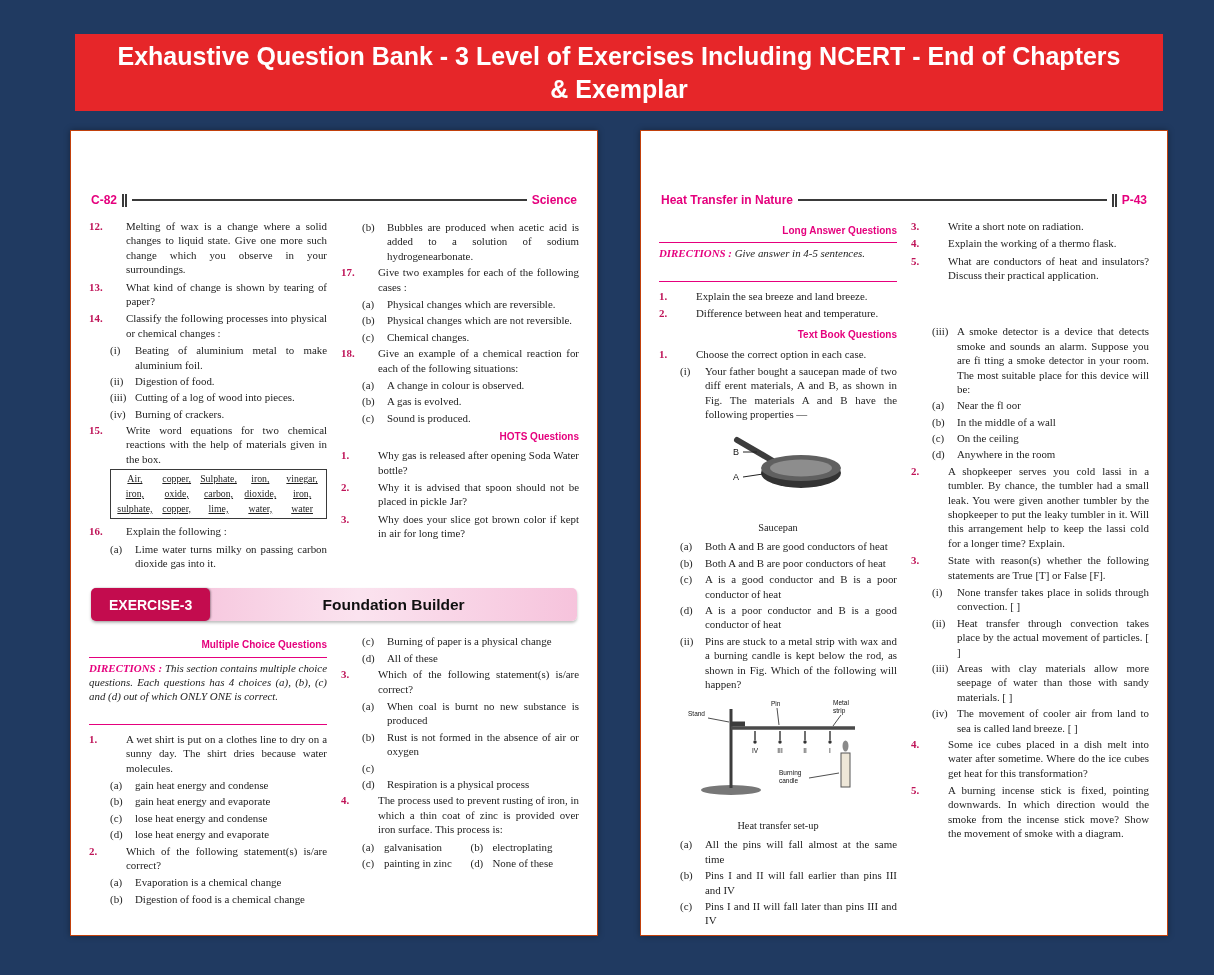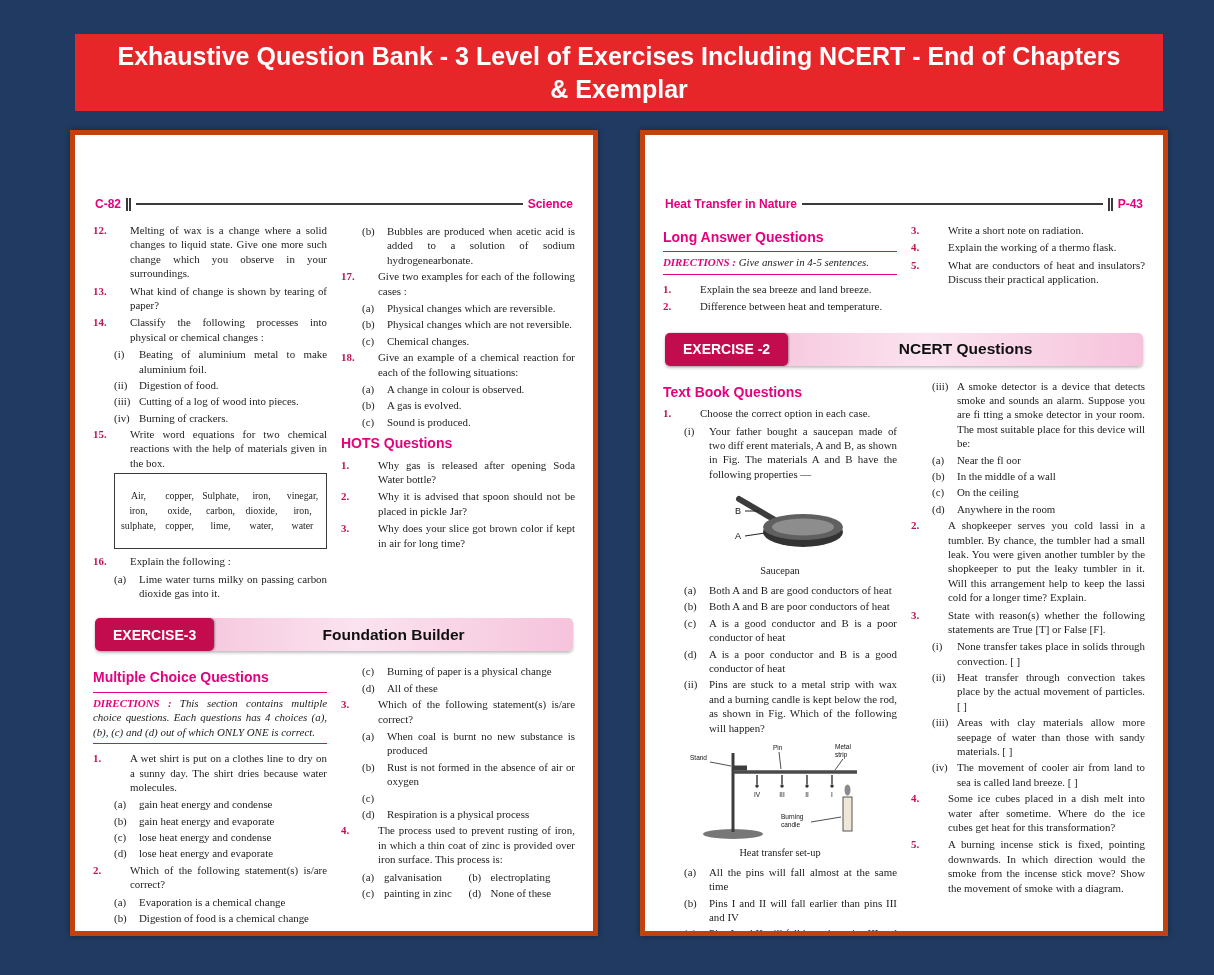--- a/index.html
+++ b/index.html
@@ -16,21 +16,21 @@
   .top-banner{
     position:absolute;left:75px;top:34px;width:1088px;height:77px;
     background:var(--banner-bg);display:flex;align-items:center;justify-content:center;
   }
   .banner-text{
     color:var(--banner-fg);font-family:"Liberation Sans",sans-serif;font-weight:bold;
     font-size:25px;line-height:1.3;text-align:center;padding:0 34px;
   }
   .pages{position:absolute;top:130px;left:70px;display:flex;gap:42px;}
   .page{
-    width:528px;height:806px;background:#fff;border:5px solid #c2410c;
+    width:528px;height:806px;background:#fff;border:1px solid #c2410c;
     padding:62px 18px 0;position:relative;overflow:hidden;
     box-shadow:0 0 6px rgba(0,0,0,0.35);
   }
   .page-header{display:flex;align-items:center;gap:5px;margin:0 2px 12px;}
   .ph-label{
     font-family:"Liberation Sans",sans-serif;font-weight:bold;font-size:12px;
     color:var(--magenta);white-space:nowrap;
   }
   .ph-rule{flex:1;height:2px;background:#3a3a3a;}
   .dbar{width:5px;height:13px;border-left:2px solid #3a3a3a;border-right:2px solid #3a3a3a;flex:0 0 auto;}
@@ -38,50 +38,50 @@
   .cols{display:flex;gap:14px;}
   .col{flex:1;min-width:0;text-align:justify;}
   .q-row{display:flex;margin-bottom:3px;gap:16px;}
   .q-num{flex:0 0 21px;font-weight:bold;color:var(--num);}
   .q-text{flex:1;}
   .sub-row{display:flex;margin:1px 0 2px 21px;}
   .sub-label{flex:0 0 25px;}
   .sub-text{flex:1;}
   .col-heading{
     font-family:"Liberation Sans",sans-serif;font-weight:bold;color:var(--magenta);
-    font-size:14px;margin:5px 0 5px;text-align:left;
+    font-size:10px;margin:5px 0 5px;text-align:right;
   }
   .directions{
     border-top:1.3px solid var(--magenta);border-bottom:1.3px solid var(--magenta);
-    padding:3px 0 4px;margin:2px 0 7px;font-style:italic;
+    padding:3px 0 20px;margin:2px 0 7px;font-style:italic;
   }
   .dir-label{color:var(--magenta);font-weight:bold;}
   .wordbox{
     display:grid;grid-template-columns:repeat(5,1fr);border:1.5px solid #3a3a3a;
-    margin:3px 0 5px 21px;padding:15px 3px;font-size:9.8px;text-align:center;line-height:1.5;
+    margin:3px 0 5px 21px;padding:2px 3px;font-size:9.8px;text-align:center;line-height:1.5;text-decoration:underline;
   }
   .opt-row{display:flex;margin-left:21px;margin-bottom:2px;text-align:left;}
   .opt-cell{flex:1;display:flex;}
   .opt-cell .sub-label{flex:0 0 22px;}
   .exercise-banner{
     display:flex;height:33px;margin:16px 2px 12px;border-radius:5px;
     background:linear-gradient(90deg,#f3b5d3 0%,#fbe3ef 55%,#f6c3dc 100%);
     box-shadow:0 2px 3px rgba(0,0,0,0.25);
   }
   .exercise-badge{
     background:var(--badge);color:#fff;display:flex;align-items:center;padding:0 18px;
     font-family:"Liberation Sans",sans-serif;font-weight:bold;font-size:14px;
     border-radius:5px;box-shadow:1px 0 2px rgba(0,0,0,0.35);flex:0 0 auto;
   }
   .exercise-title{
     flex:1;display:flex;align-items:center;justify-content:center;
     font-family:"Liberation Sans",sans-serif;font-weight:bold;font-size:15.5px;color:#101010;
   }
   .figure{margin:4px 0 5px;text-align:center;}
-  .fig-caption{font-size:10.3px;margin-top:0;text-align:center;}
+  .fig-caption{font-size:10.3px;margin-top:16px;text-align:center;}
 </style>
 </head>
 <body>
 
 <div class="top-banner">
   <div class="banner-text">Exhaustive Question Bank - 3 Level of Exercises Including NCERT - End of Chapters &amp; Exemplar</div>
 </div>
 
 <div class="pages">
 
@@ -331,24 +331,20 @@
             </div>
             <div class="q-row">
               <span class="q-num">4.</span>
               <span class="q-text">Explain the working of a thermo flask.</span>
             </div>
             <div class="q-row">
               <span class="q-num">5.</span>
               <span class="q-text">What are conductors of heat and insulators? Discuss their practical application.</span>
             </div>
           </div>
-        </div>
-        <div class="exercise-banner">
-          <div class="exercise-badge">EXERCISE -2</div>
-          <div class="exercise-title">NCERT Questions</div>
         </div>
         <div class="cols">
           <div class="col">
             <div class="col-heading">Text Book Questions</div>
             <div class="q-row">
               <span class="q-num">1.</span>
               <span class="q-text">Choose the correct option in each case.</span>
             </div>
             <div class="sub-row">
               <span class="sub-label">(i)</span>

